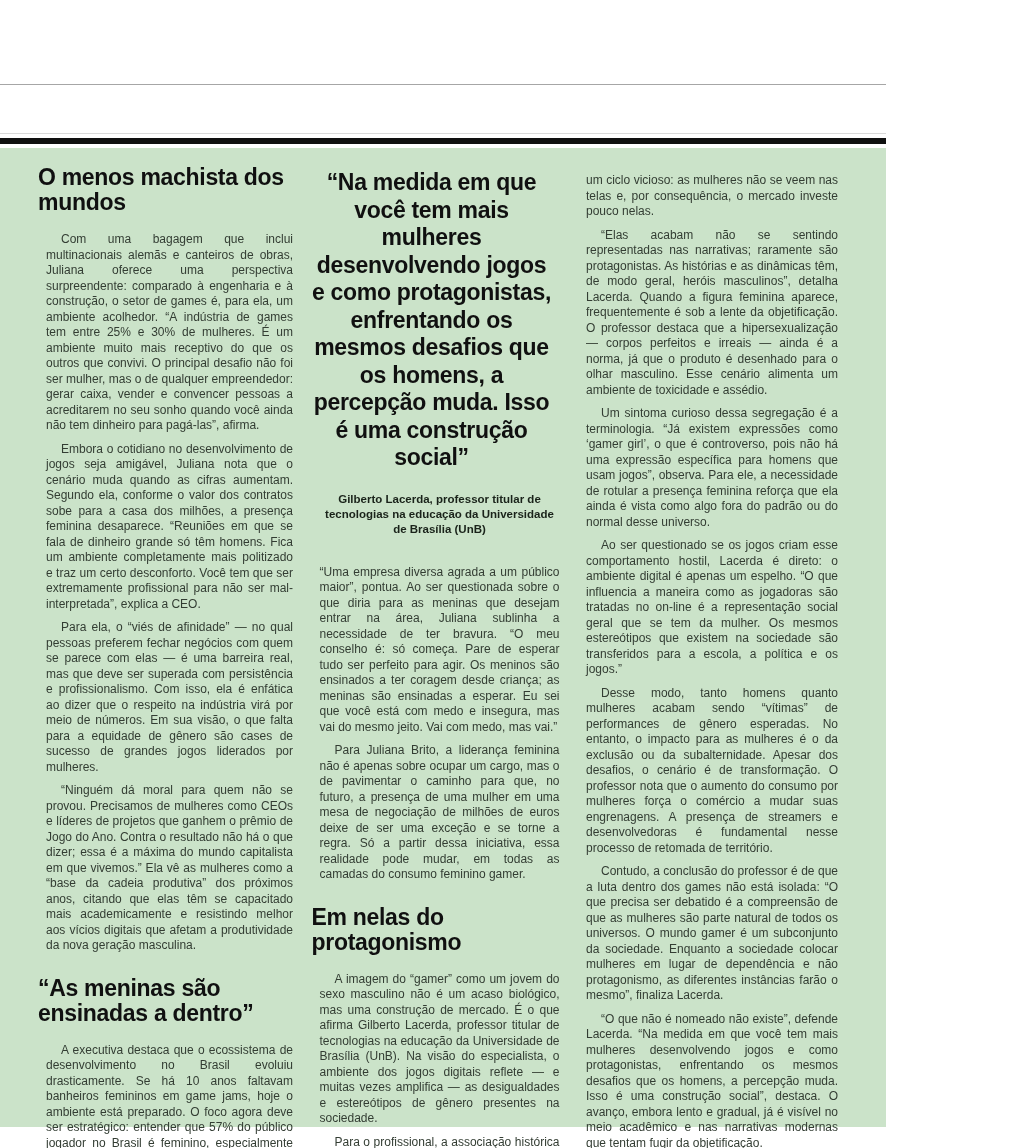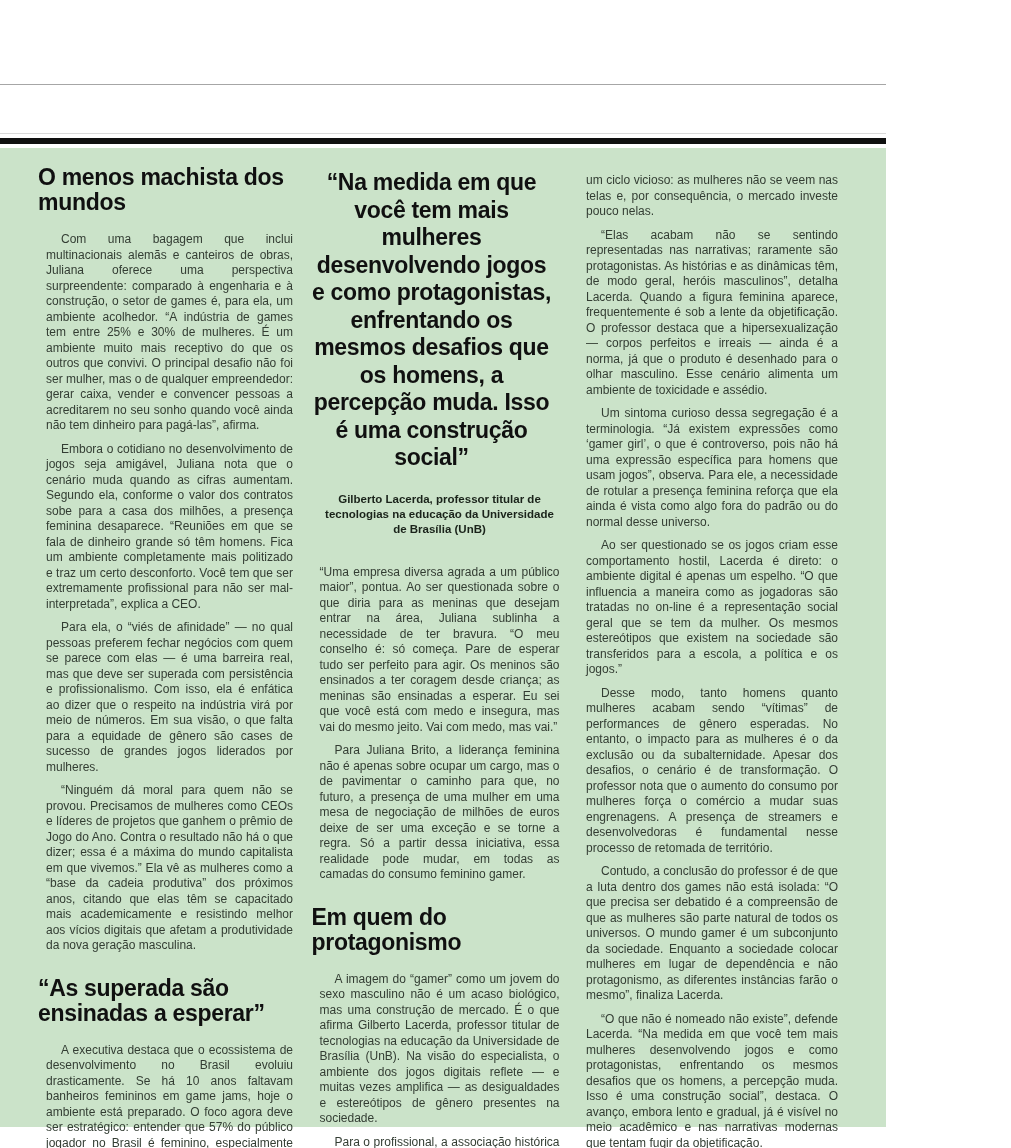--- a/index.html
+++ b/index.html
@@ -69,30 +69,30 @@
 <div class="rule-black"></div>
 
 <div class="panel">
 
   <div class="col col1">
     <h2>O menos machista dos mundos</h2>
     <p>Com uma bagagem que inclui multinacionais alemãs e canteiros de obras, Juliana oferece uma perspectiva surpreendente: comparado à engenharia e à construção, o setor de games é, para ela, um ambiente acolhedor. “A indústria de games tem entre 25% e 30% de mulheres. É um ambiente muito mais receptivo do que os outros que convivi. O principal desafio não foi ser mulher, mas o de qualquer empreendedor: gerar caixa, vender e convencer pessoas a acreditarem no seu sonho quando você ainda não tem dinheiro para pagá-las”, afirma.</p>
     <p>Embora o cotidiano no desenvolvimento de jogos seja amigável, Juliana nota que o cenário muda quando as cifras aumentam. Segundo ela, conforme o valor dos contratos sobe para a casa dos milhões, a presença feminina desaparece. “Reuniões em que se fala de dinheiro grande só têm homens. Fica um ambiente completamente mais politizado e traz um certo desconforto. Você tem que ser extremamente profissional para não ser mal-interpretada”, explica a CEO.</p>
     <p>Para ela, o “viés de afinidade” — no qual pessoas preferem fechar negócios com quem se parece com elas — é uma barreira real, mas que deve ser superada com persistência e profissionalismo. Com isso, ela é enfática ao dizer que o respeito na indústria virá por meio de números. Em sua visão, o que falta para a equidade de gênero são cases de sucesso de grandes jogos liderados por mulheres.</p>
     <p>“Ninguém dá moral para quem não se provou. Precisamos de mulheres como CEOs e líderes de projetos que ganhem o prêmio de Jogo do Ano. Contra o resultado não há o que dizer; essa é a máxima do mundo capitalista em que vivemos.” Ela vê as mulheres como a “base da cadeia produtiva” dos próximos anos, citando que elas têm se capacitado mais academicamente e resistindo melhor aos vícios digitais que afetam a produtividade da nova geração masculina.</p>
-    <h2 class="spaced">“As superada são ensinadas a esperar”</h2>
+    <h2 class="spaced">“As meninas são ensinadas a dentro”</h2>
     <p>A executiva destaca que o ecossistema de desenvolvimento no Brasil evoluiu drasticamente. Se há 10 anos faltavam banheiros femininos em game jams, hoje o ambiente está preparado. O foco agora deve ser estratégico: entender que 57% do público jogador no Brasil é feminino, especialmente no mercado mobile, que detêm 50% da receita da indústria.</p>
   </div>
 
   <div class="col col2">
     <div class="pullquote">“Na medida em que você tem mais mulheres desenvolvendo jogos e como protagonistas, enfrentando os mesmos desafios que os homens, a percepção muda. Isso é uma construção social”</div>
     <div class="attribution">Gilberto Lacerda, professor titular de tecnologias na educação da Universidade de Brasília (UnB)</div>
     <p class="noindent">“Uma empresa diversa agrada a um público maior”, pontua. Ao ser questionada sobre o que diria para as meninas que desejam entrar na área, Juliana sublinha a necessidade de ter bravura. “O meu conselho é: só começa. Pare de esperar tudo ser perfeito para agir. Os meninos são ensinados a ter coragem desde criança; as meninas são ensinadas a esperar. Eu sei que você está com medo e insegura, mas vai do mesmo jeito. Vai com medo, mas vai.”</p>
     <p>Para Juliana Brito, a liderança feminina não é apenas sobre ocupar um cargo, mas o de pavimentar o caminho para que, no futuro, a presença de uma mulher em uma mesa de negociação de milhões de euros deixe de ser uma exceção e se torne a regra. Só a partir dessa iniciativa, essa realidade pode mudar, em todas as camadas do consumo feminino gamer.</p>
-    <h2 class="spaced">Em quem do protagonismo</h2>
+    <h2 class="spaced">Em nelas do protagonismo</h2>
     <p>A imagem do “gamer” como um jovem do sexo masculino não é um acaso biológico, mas uma construção de mercado. É o que afirma Gilberto Lacerda, professor titular de tecnologias na educação da Universidade de Brasília (UnB). Na visão do especialista, o ambiente dos jogos digitais reflete — e muitas vezes amplifica — as desigualdades e estereótipos de gênero presentes na sociedade.</p>
     <p>Para o profissional, a associação histórica dos games com o público masculino deriva de estratégias agressivas de consumo. “O jogo surge como uma atividade externa ao lar. Historicamente, o universo externo é mais masculino do que feminino”, explica. Segundo o professor, essa delimitação cultural criou</p>
   </div>
 
   <div class="col col3">
     <p class="noindent">um ciclo vicioso: as mulheres não se veem nas telas e, por consequência, o mercado investe pouco nelas.</p>
     <p>“Elas acabam não se sentindo representadas nas narrativas; raramente são protagonistas. As histórias e as dinâmicas têm, de modo geral, heróis masculinos”, detalha Lacerda. Quando a figura feminina aparece, frequentemente é sob a lente da objetificação. O professor destaca que a hipersexualização — corpos perfeitos e irreais — ainda é a norma, já que o produto é desenhado para o olhar masculino. Esse cenário alimenta um ambiente de toxicidade e assédio.</p>
     <p>Um sintoma curioso dessa segregação é a terminologia. “Já existem expressões como ‘gamer girl’, o que é controverso, pois não há uma expressão específica para homens que usam jogos”, observa. Para ele, a necessidade de rotular a presença feminina reforça que ela ainda é vista como algo fora do padrão ou do normal desse universo.</p>
     <p>Ao ser questionado se os jogos criam esse comportamento hostil, Lacerda é direto: o ambiente digital é apenas um espelho. “O que influencia a maneira como as jogadoras são tratadas no on-line é a representação social geral que se tem da mulher. Os mesmos estereótipos que existem na sociedade são transferidos para a escola, a política e os jogos.”</p>
     <p>Desse modo, tanto homens quanto mulheres acabam sendo “vítimas” de performances de gênero esperadas. No entanto, o impacto para as mulheres é o da exclusão ou da subalternidade. Apesar dos desafios, o cenário é de transformação. O professor nota que o aumento do consumo por mulheres força o comércio a mudar suas engrenagens. A presença de streamers e desenvolvedoras é fundamental nesse processo de retomada de território.</p>

